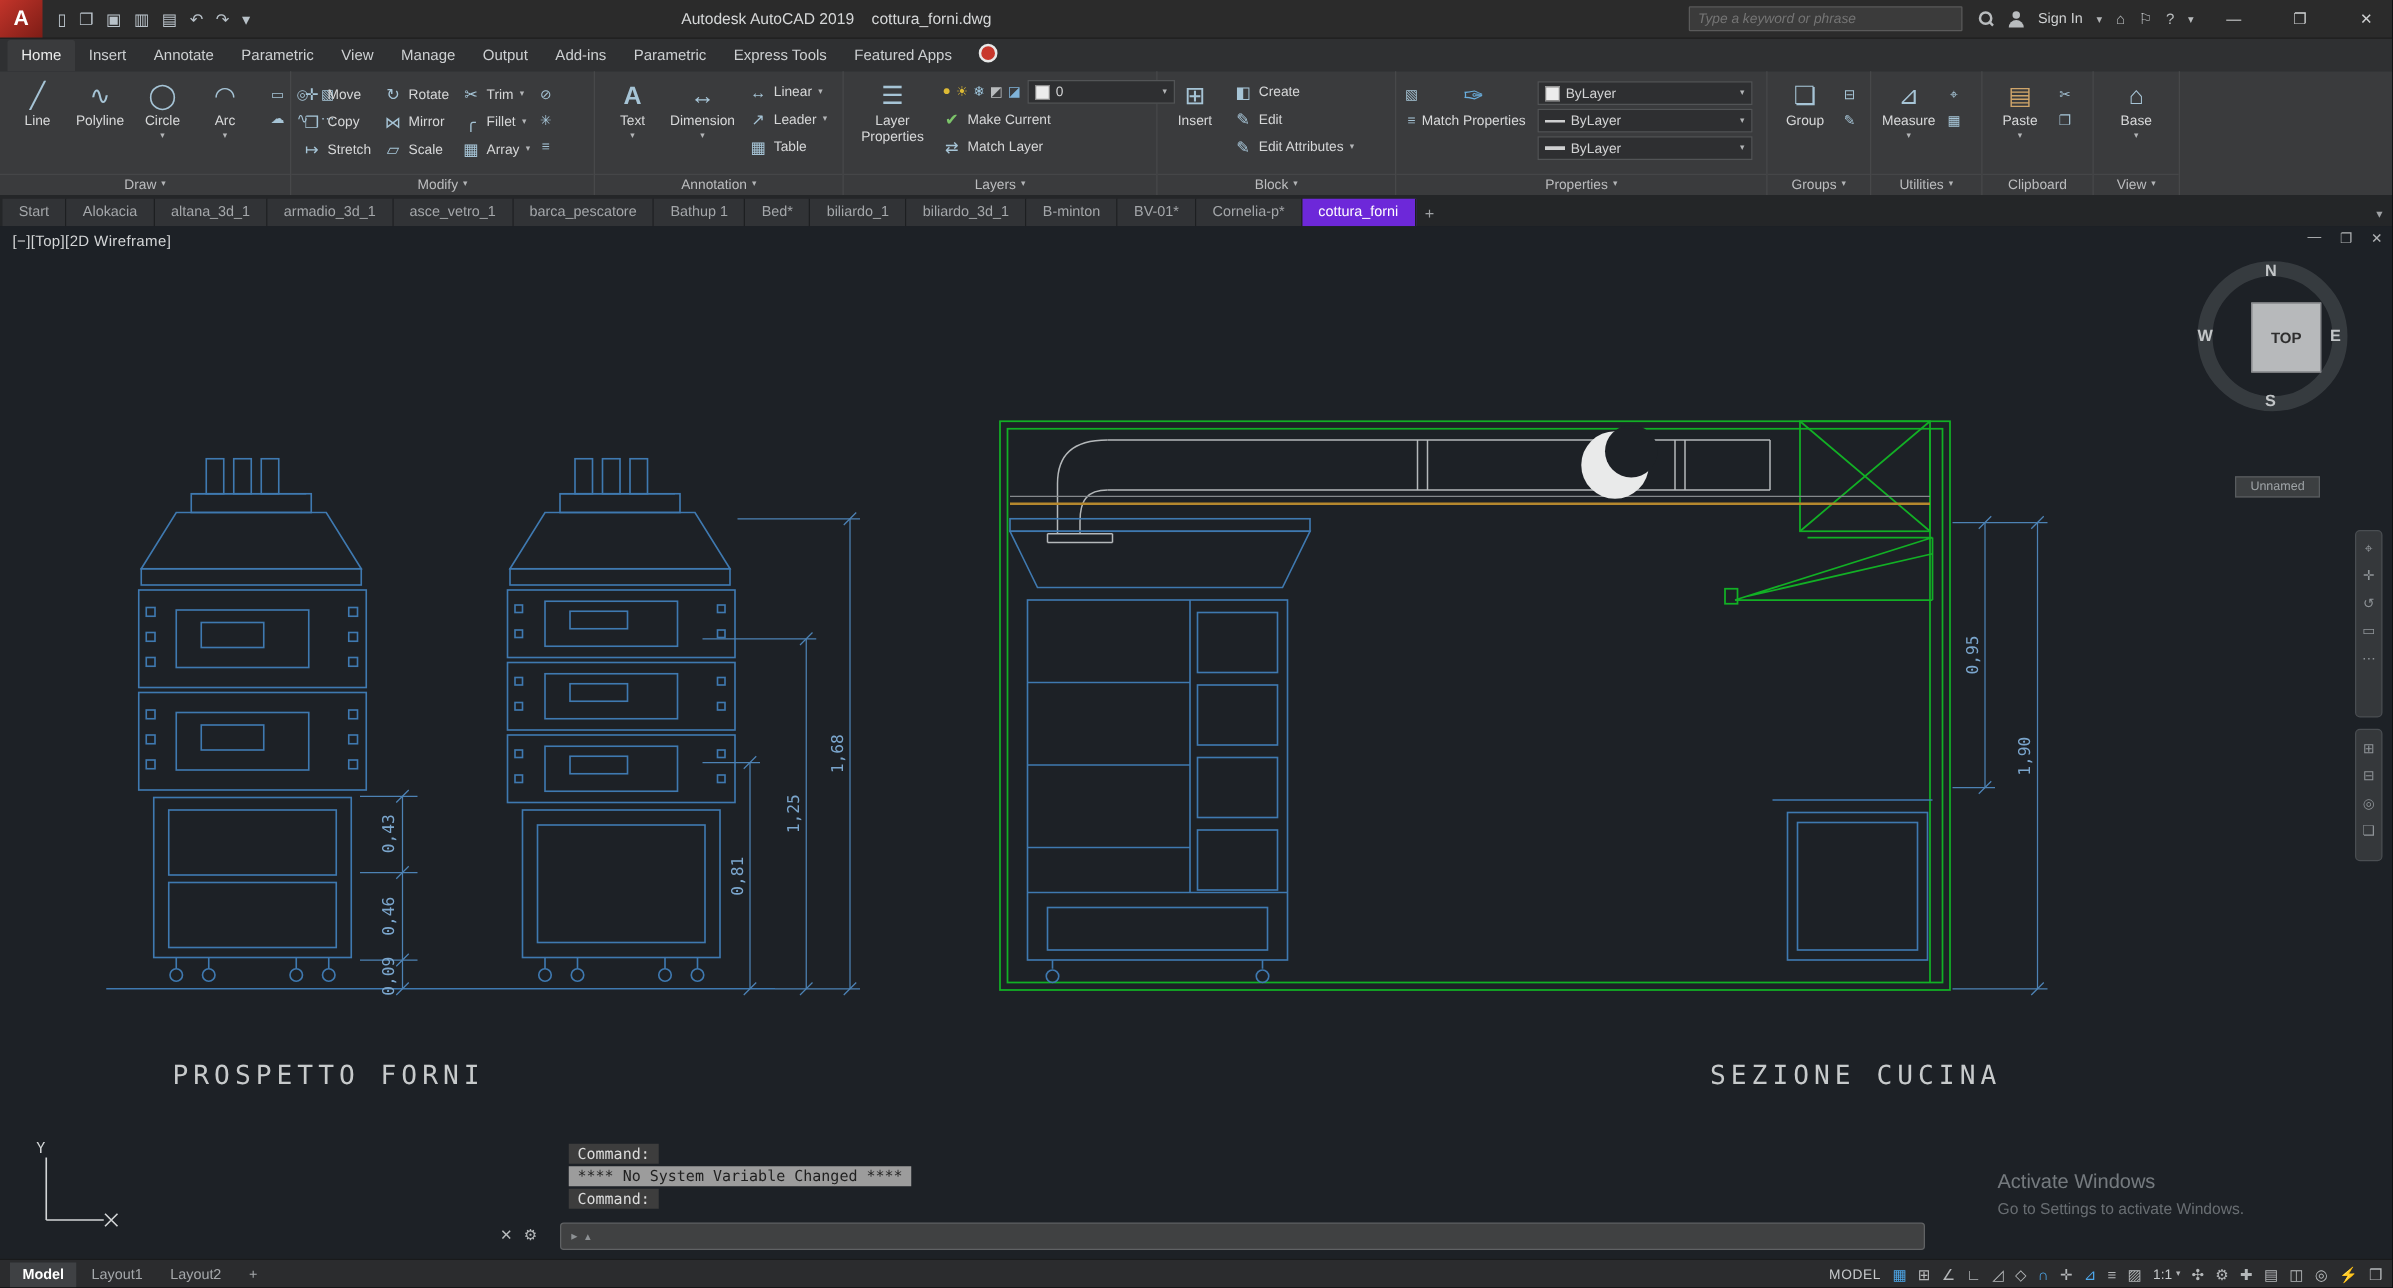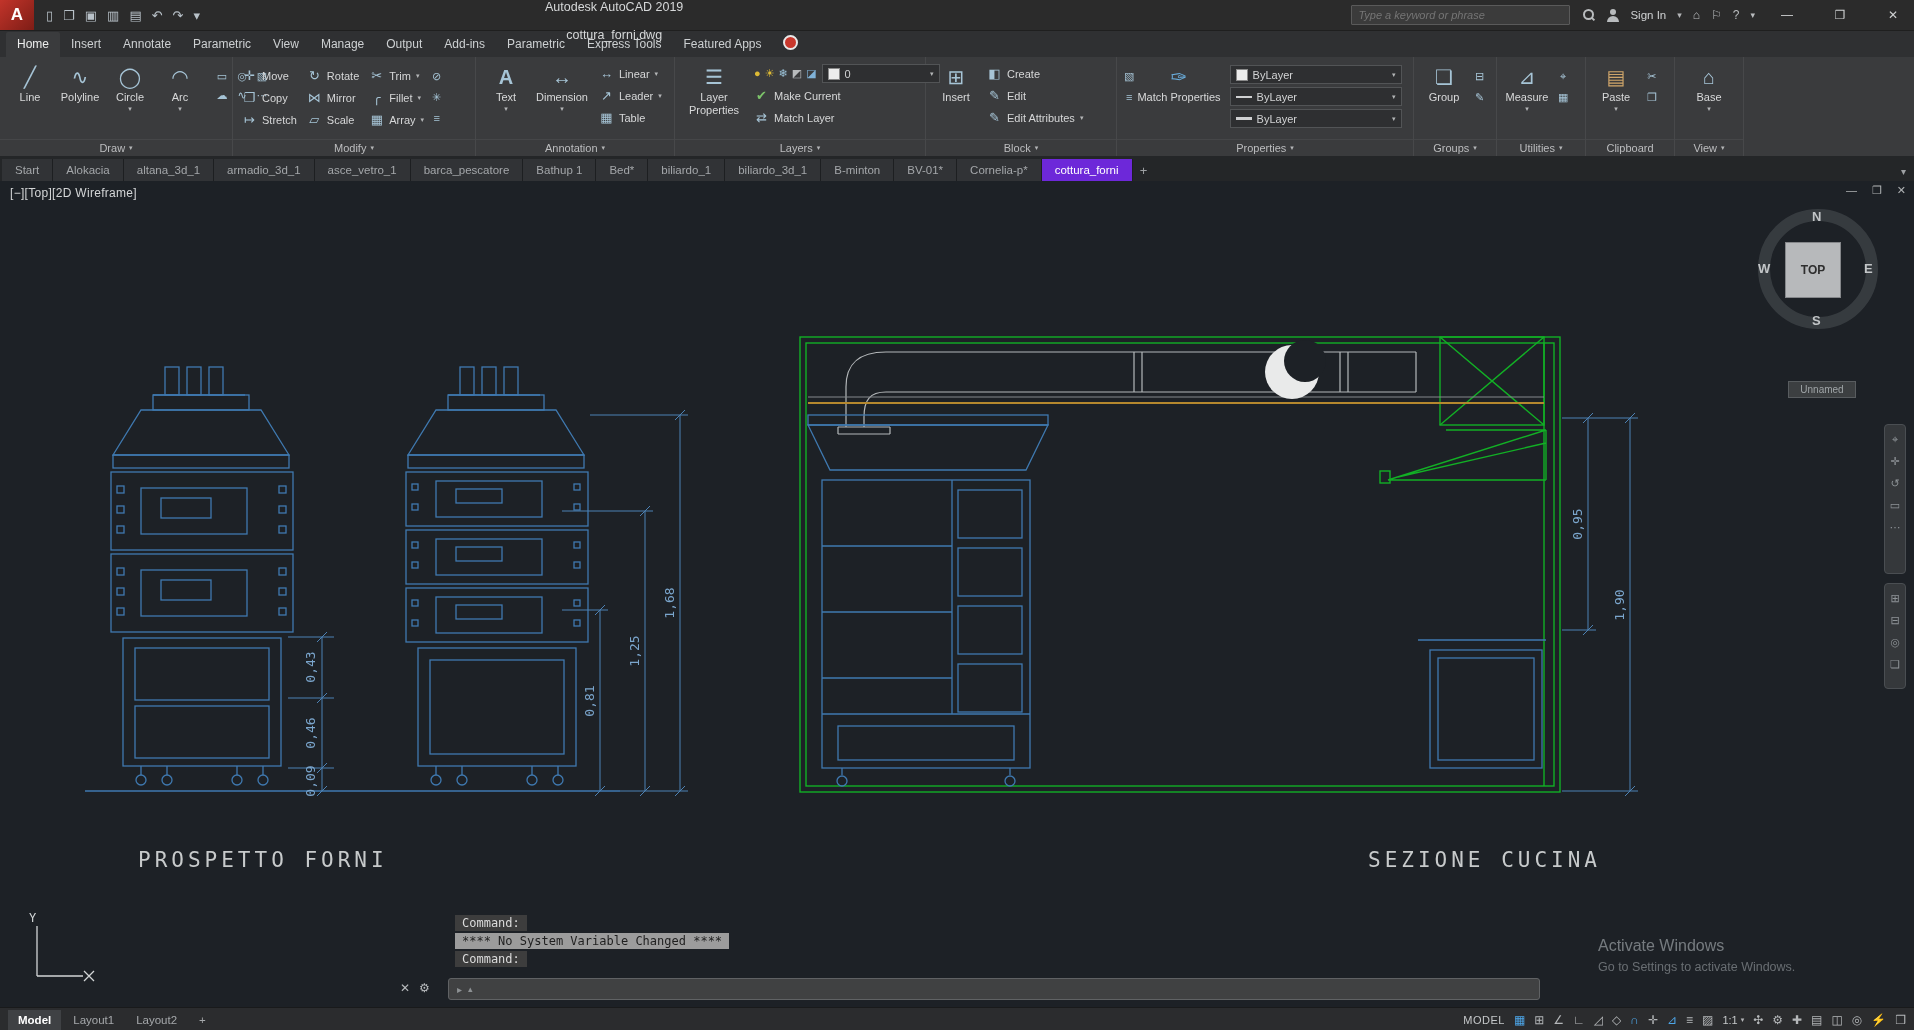--- a/index.html
+++ b/index.html
@@ -4,21 +4,21 @@
 <style>
   html,body{margin:0;padding:0;background:#000;}
   #app{position:relative;width:1914px;height:1030px;background:#1d2126;overflow:hidden;
        font-family:"Liberation Sans",sans-serif;color:#d0d2d3;font-size:12px;}
   
   .titlebar{height:30px;background:#2b2b2b;display:flex;align-items:center;position:relative;border-bottom:1px solid #1f1f1f;}
   .applogo{width:34px;height:30px;background:linear-gradient(135deg,#c2342a,#7e1d16);color:#fff;
            font-weight:bold;font-size:17px;display:flex;align-items:center;justify-content:center;}
   .qat{display:flex;align-items:center;gap:10px;padding:0 12px;}
   .qico{color:#b9c2c9;font-size:13px;cursor:default;}
-  .wintitle{position:absolute;left:545px;top:0;height:30px;display:flex;align-items:center;gap:14px;font-size:12.5px;color:#d6d8d9;flex-direction:column;}
+  .wintitle{position:absolute;left:545px;top:0;height:30px;display:flex;align-items:center;gap:14px;font-size:12.5px;color:#d6d8d9;}
   .tright{margin-left:auto;display:flex;align-items:center;gap:11px;padding-right:0;justify-content:center;}
   .searchbox{width:205px;height:18px;background:#3b3b3b;border:1px solid #5a5a5a;color:#9a9da0;
              font-style:italic;font-size:11px;padding:0 6px;border-radius:1px;font-family:"Liberation Sans",sans-serif;}
   .mag{position:relative;width:14px;height:14px;display:inline-block;}
   .mag::before{content:"";position:absolute;left:2px;top:1px;width:7px;height:7px;border:2px solid #b9bcbe;border-radius:50%;}
   .mag::after{content:"";position:absolute;left:10px;top:10px;width:4px;height:2px;background:#b9bcbe;transform:rotate(45deg);}
   .person{position:relative;width:13px;height:13px;display:inline-block;}
   .person::before{content:"";position:absolute;left:4px;top:0;width:6px;height:6px;border-radius:50%;background:#b9bcbe;}
   .person::after{content:"";position:absolute;left:1px;top:7px;width:12px;height:6px;border-radius:6px 6px 0 0;background:#b9bcbe;}
   .tico{color:#b9bcbe;font-size:12px;}
@@ -61,21 +61,21 @@
   .ftplus{width:22px;height:22px;display:flex;align-items:center;justify-content:center;color:#9ea1a4;font-size:13px;}
   .ftmore{margin-left:auto;color:#9ea1a4;font-size:10px;padding:0 8px 4px 0;}
   
   .canvas{position:relative;height:826px;background:#1d2126;overflow:hidden;}
   .vplabel{position:absolute;left:10px;top:5px;font-size:12px;color:#d4d6d7;letter-spacing:0.3px;}
   .canwin{position:absolute;right:8px;top:3px;display:flex;gap:15px;color:#b0b3b5;font-size:11px;}
   .cad{position:absolute;left:0;top:0;width:1914px;height:826px;}
   
   .vcube{position:absolute;left:1756px;top:26px;width:124px;height:124px;}
   .vring{position:absolute;left:2px;top:2px;width:120px;height:120px;border-radius:50%;border:12px solid rgba(110,114,118,0.32);box-sizing:border-box;}
-  .vface{position:absolute;left:29px;top:35px;width:54px;height:54px;background:#b7b9bb;color:#2e2e2e;
+  .vface{position:absolute;left:45px;top:35px;width:54px;height:54px;background:#b7b9bb;color:#2e2e2e;
          font-size:12px;font-weight:bold;display:flex;align-items:center;justify-content:center;border:1px solid #85878a;}
   .vn{position:absolute;color:#c2c5c7;font-size:13px;font-weight:bold;}
   .unnamed{position:absolute;left:1788px;top:200px;width:66px;height:15px;background:#3c3f41;border:1px solid #585c5f;
            color:#9fa4a7;font-size:10px;display:flex;align-items:center;justify-content:center;}
   
   .navpill{position:absolute;left:1884px;width:22px;border-radius:4px;background:#35383b;border:1px solid #4a4e52;
            display:flex;flex-direction:column;align-items:center;gap:9px;padding:8px 0;color:#8f9498;font-size:11px;box-sizing:border-box;}
   
   .cmdchips{position:absolute;left:455px;top:734px;display:flex;flex-direction:column;align-items:flex-start;gap:2px;
             font-family:"DejaVu Sans Mono",monospace;font-size:12px;}

